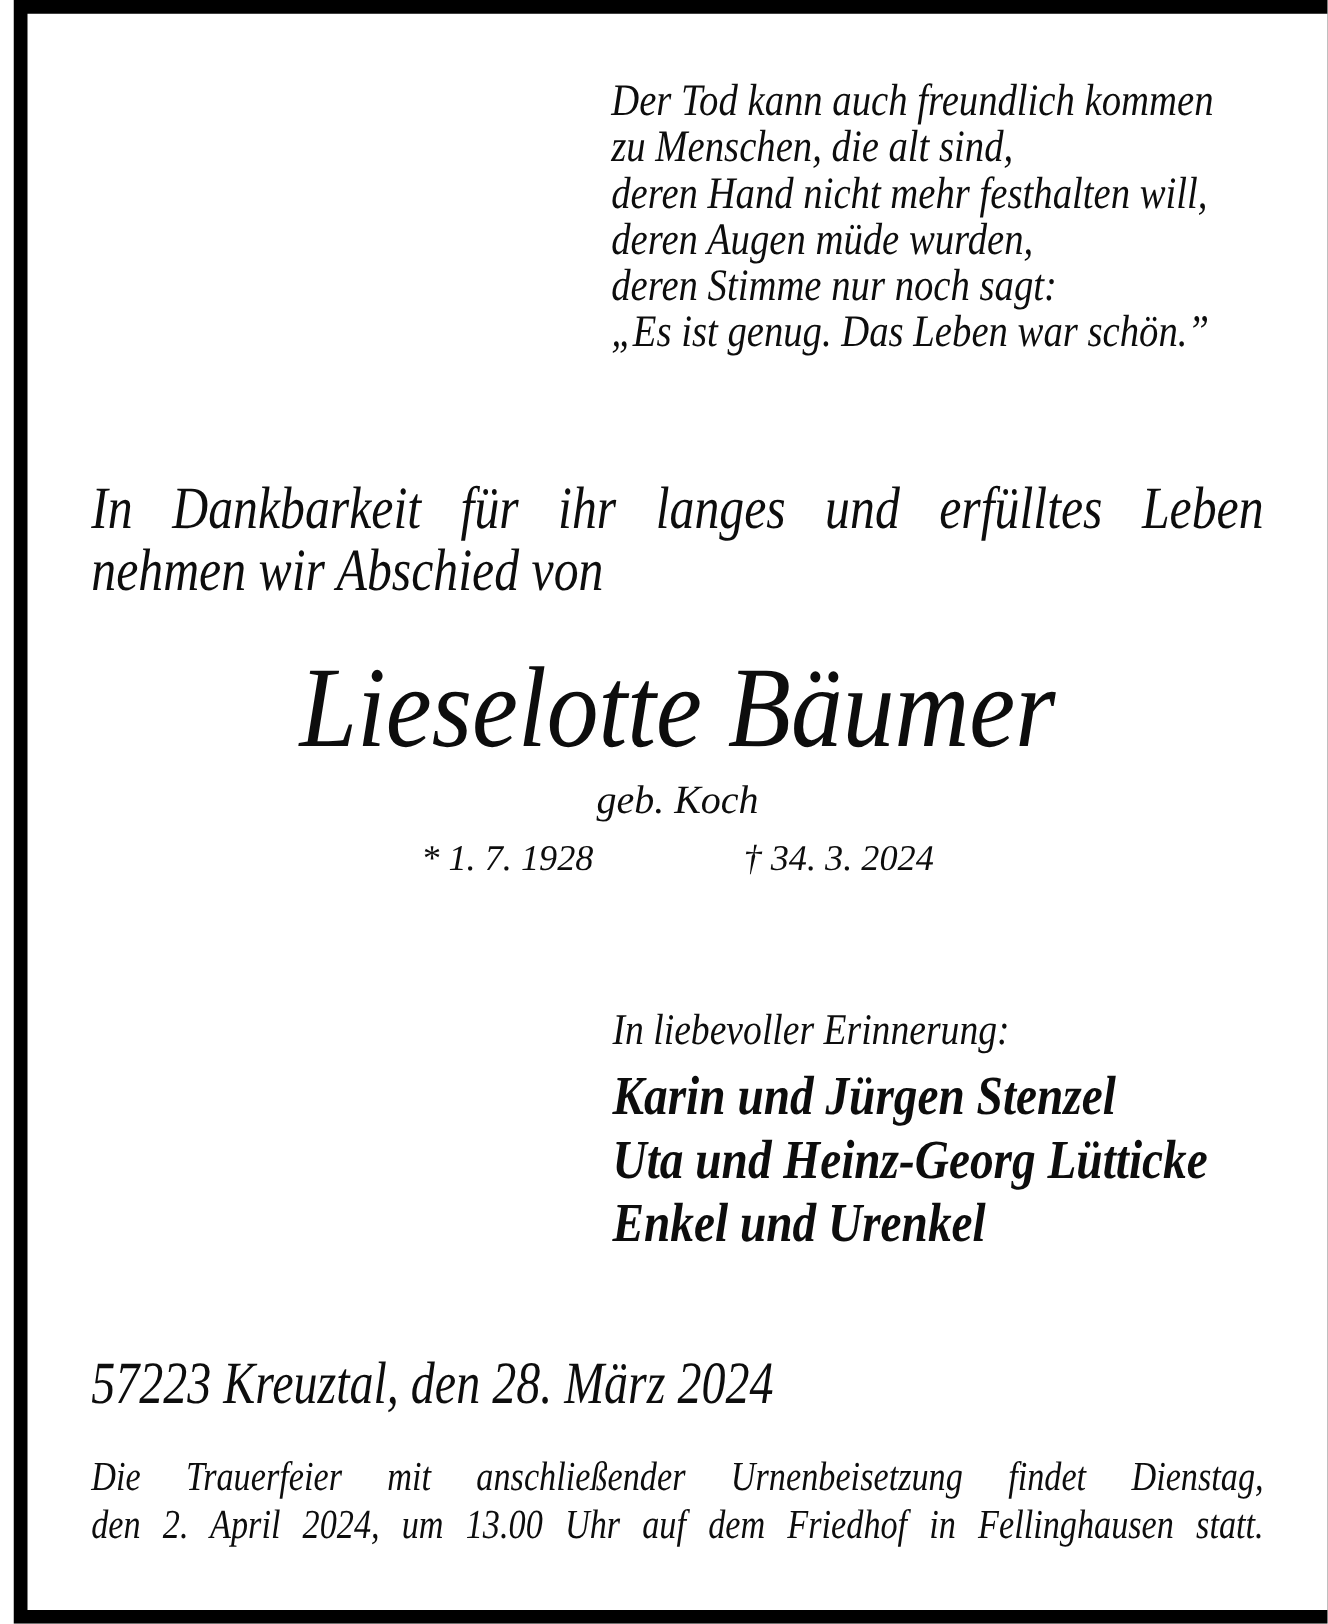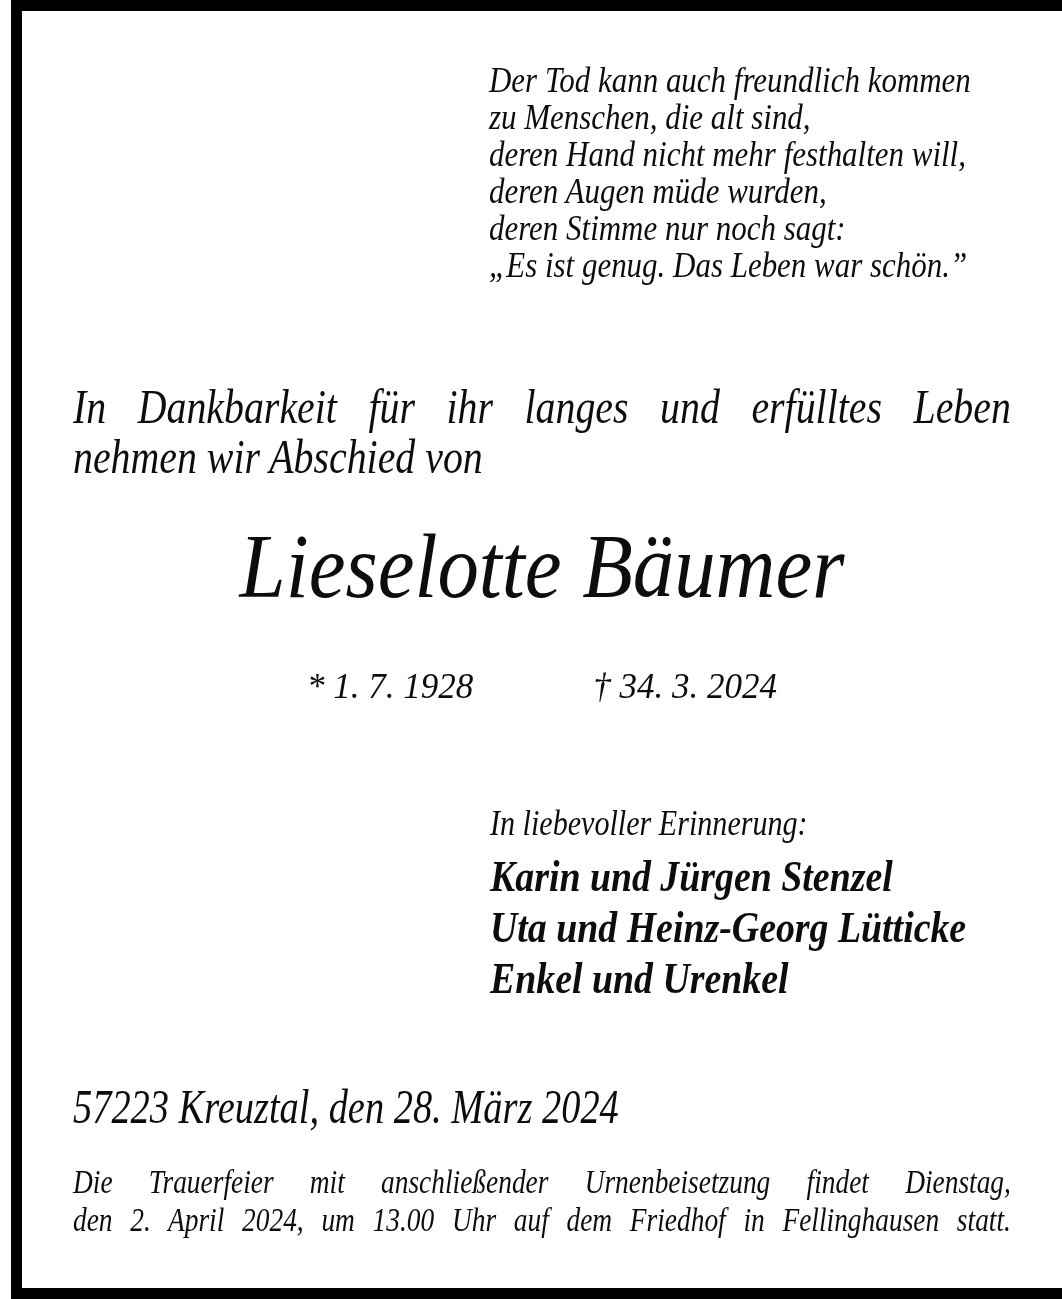--- a/index.html
+++ b/index.html
@@ -68,21 +68,21 @@
     text-align: center;
   }
   .dates {
     position: absolute;
     left: 0;
     right: 0;
     top: 656px;
     display: flex;
     justify-content: center;
     gap: 120px;
-    font-size: 35px;
+    font-size: 29px;
     line-height: 40px;
   }
   .remembrance {
     position: absolute;
     left: 468px;
     top: 792px;
     transform: scaleX(0.86);
     transform-origin: left top;
     white-space: nowrap;
   }
@@ -131,20 +131,21 @@
     <div class="poem-line">„Es ist genug. Das Leben war schön.”</div>
   </div>
 
   <div class="intro">
     <div class="justify-line">In Dankbarkeit für ihr langes und erfülltes Leben</div>
     <div>nehmen wir Abschied von</div>
   </div>
 
   <h1 class="name">Lieselotte Bäumer</h1>
 
+  <div class="maiden">geb. Koch</div>
 
   <div class="dates">
     <span>* 1. 7. 1928</span>
     <span>† 34. 3. 2024</span>
   </div>
 
   <div class="remembrance">
     <div class="rem-heading">In liebevoller Erinnerung:</div>
     <div class="mourner">Karin und Jürgen Stenzel</div>
     <div class="mourner">Uta und Heinz-Georg Lütticke</div>

